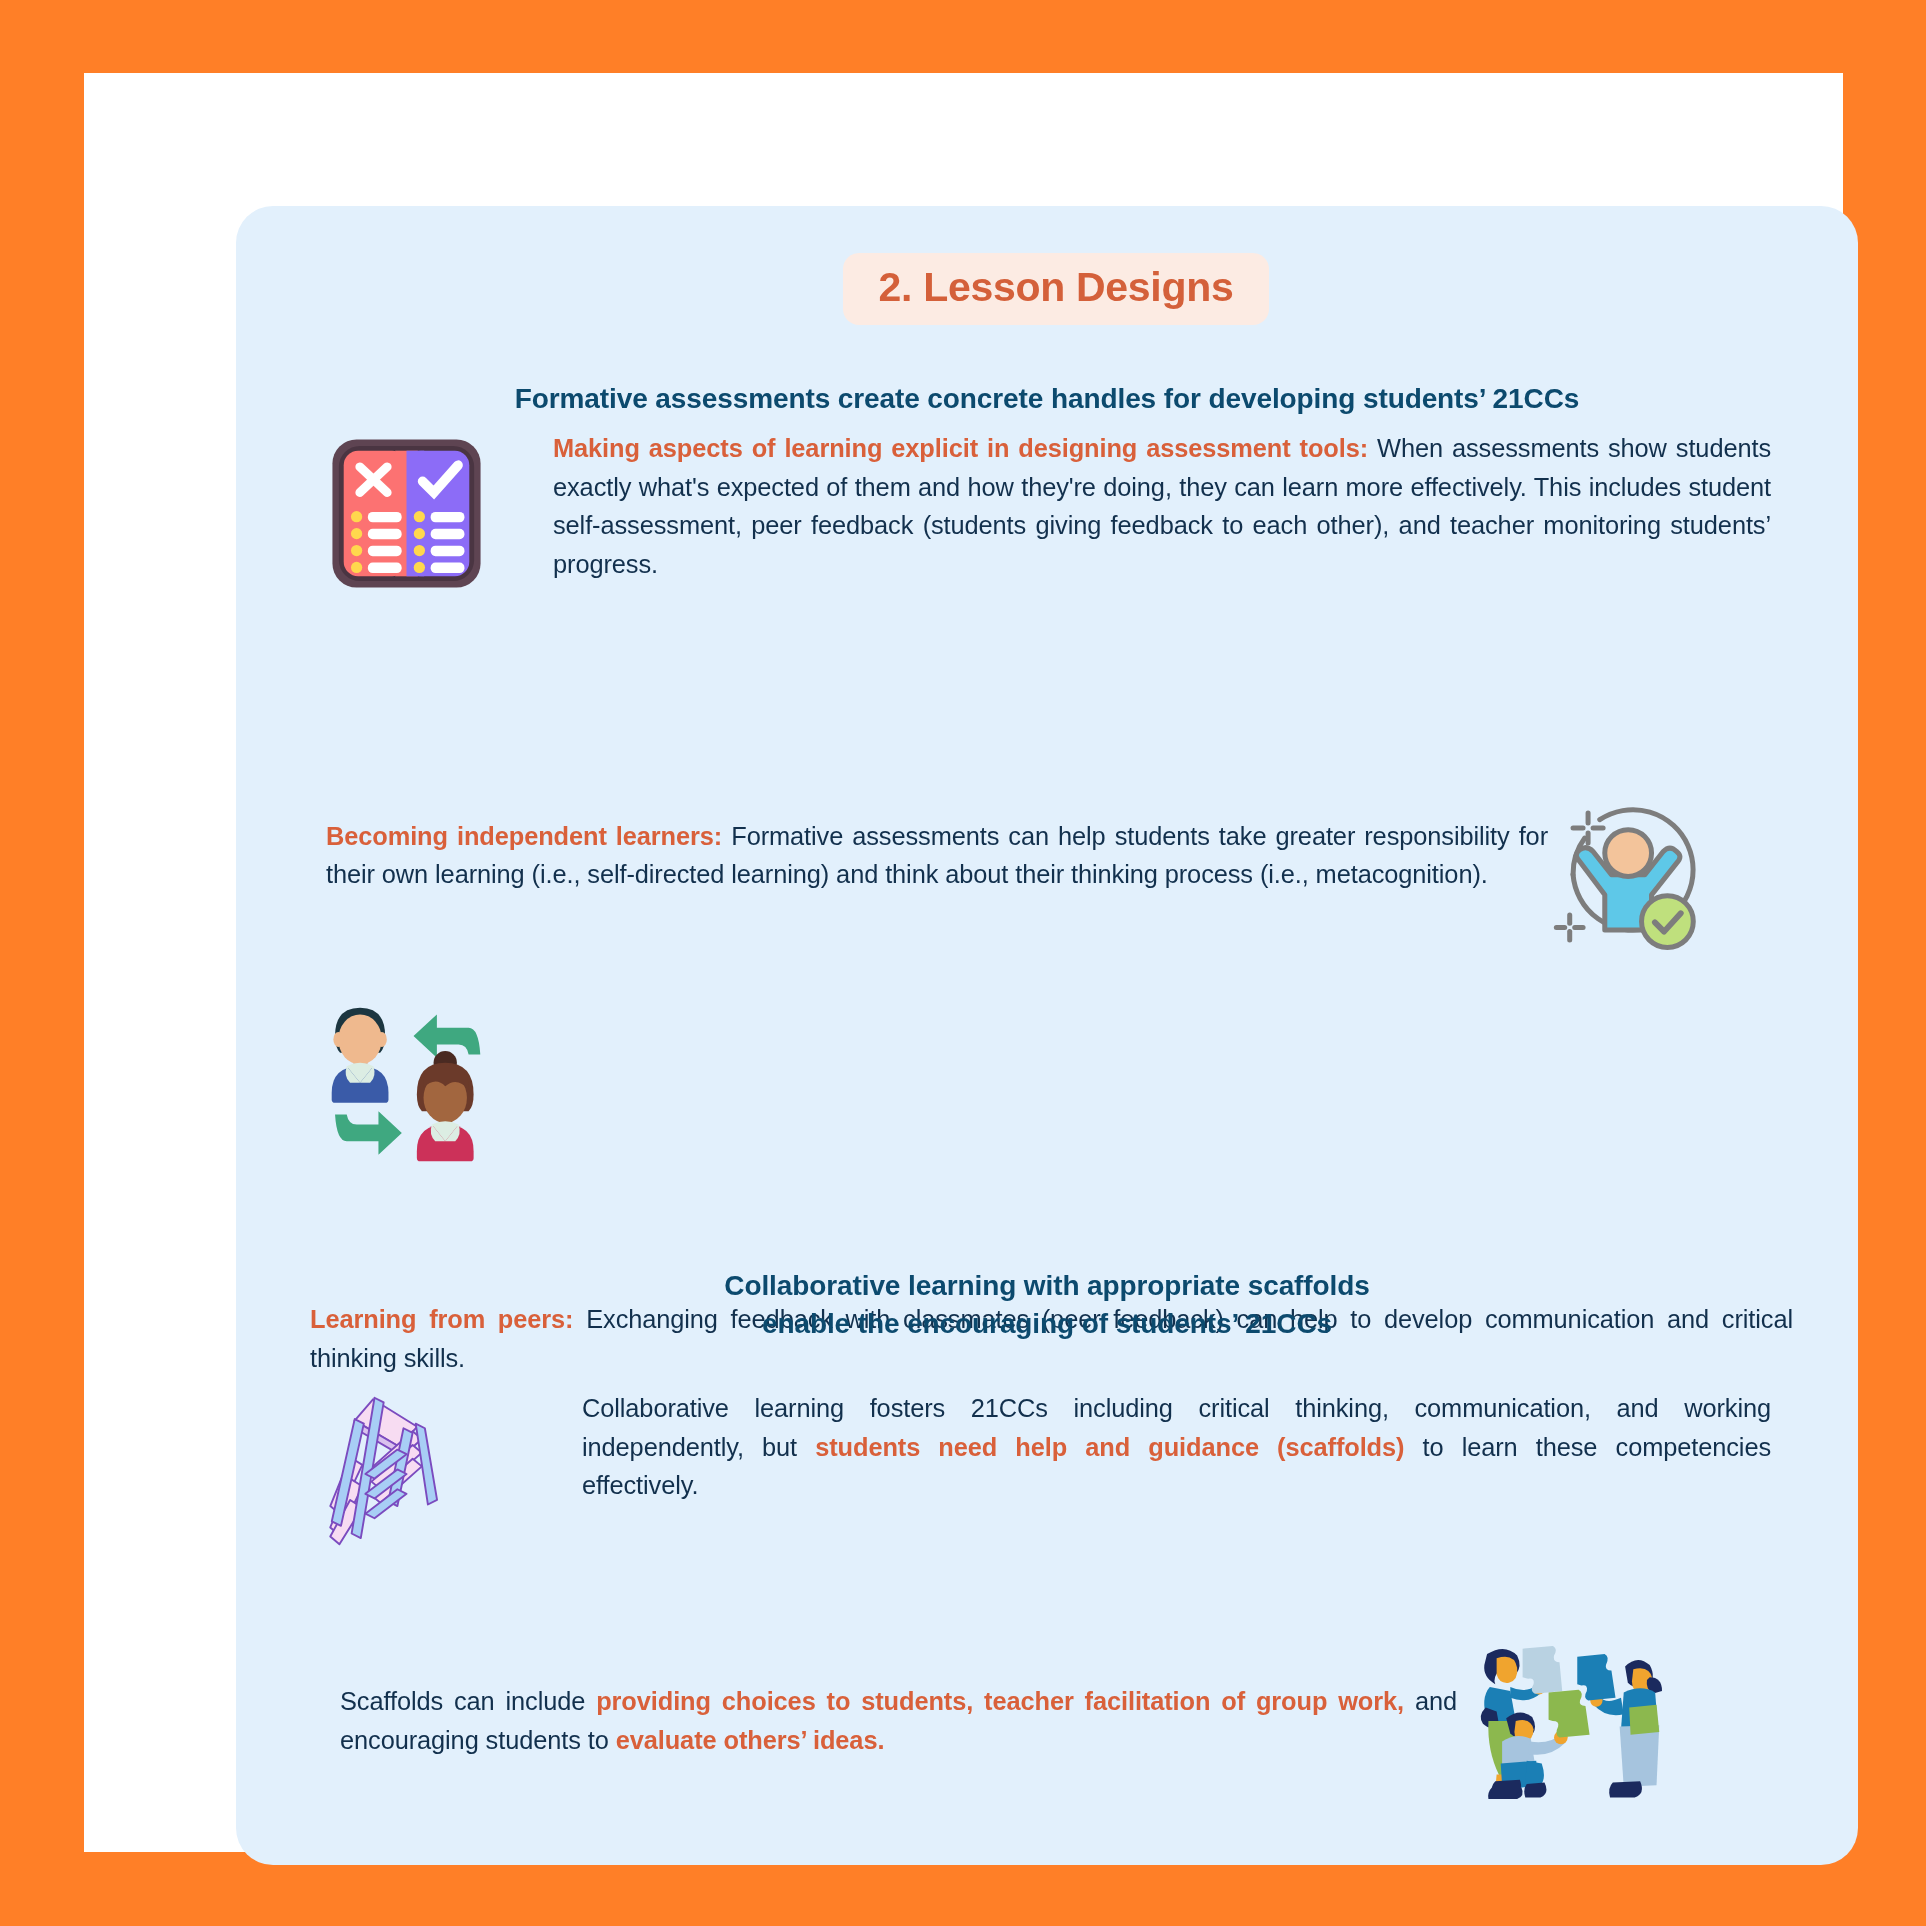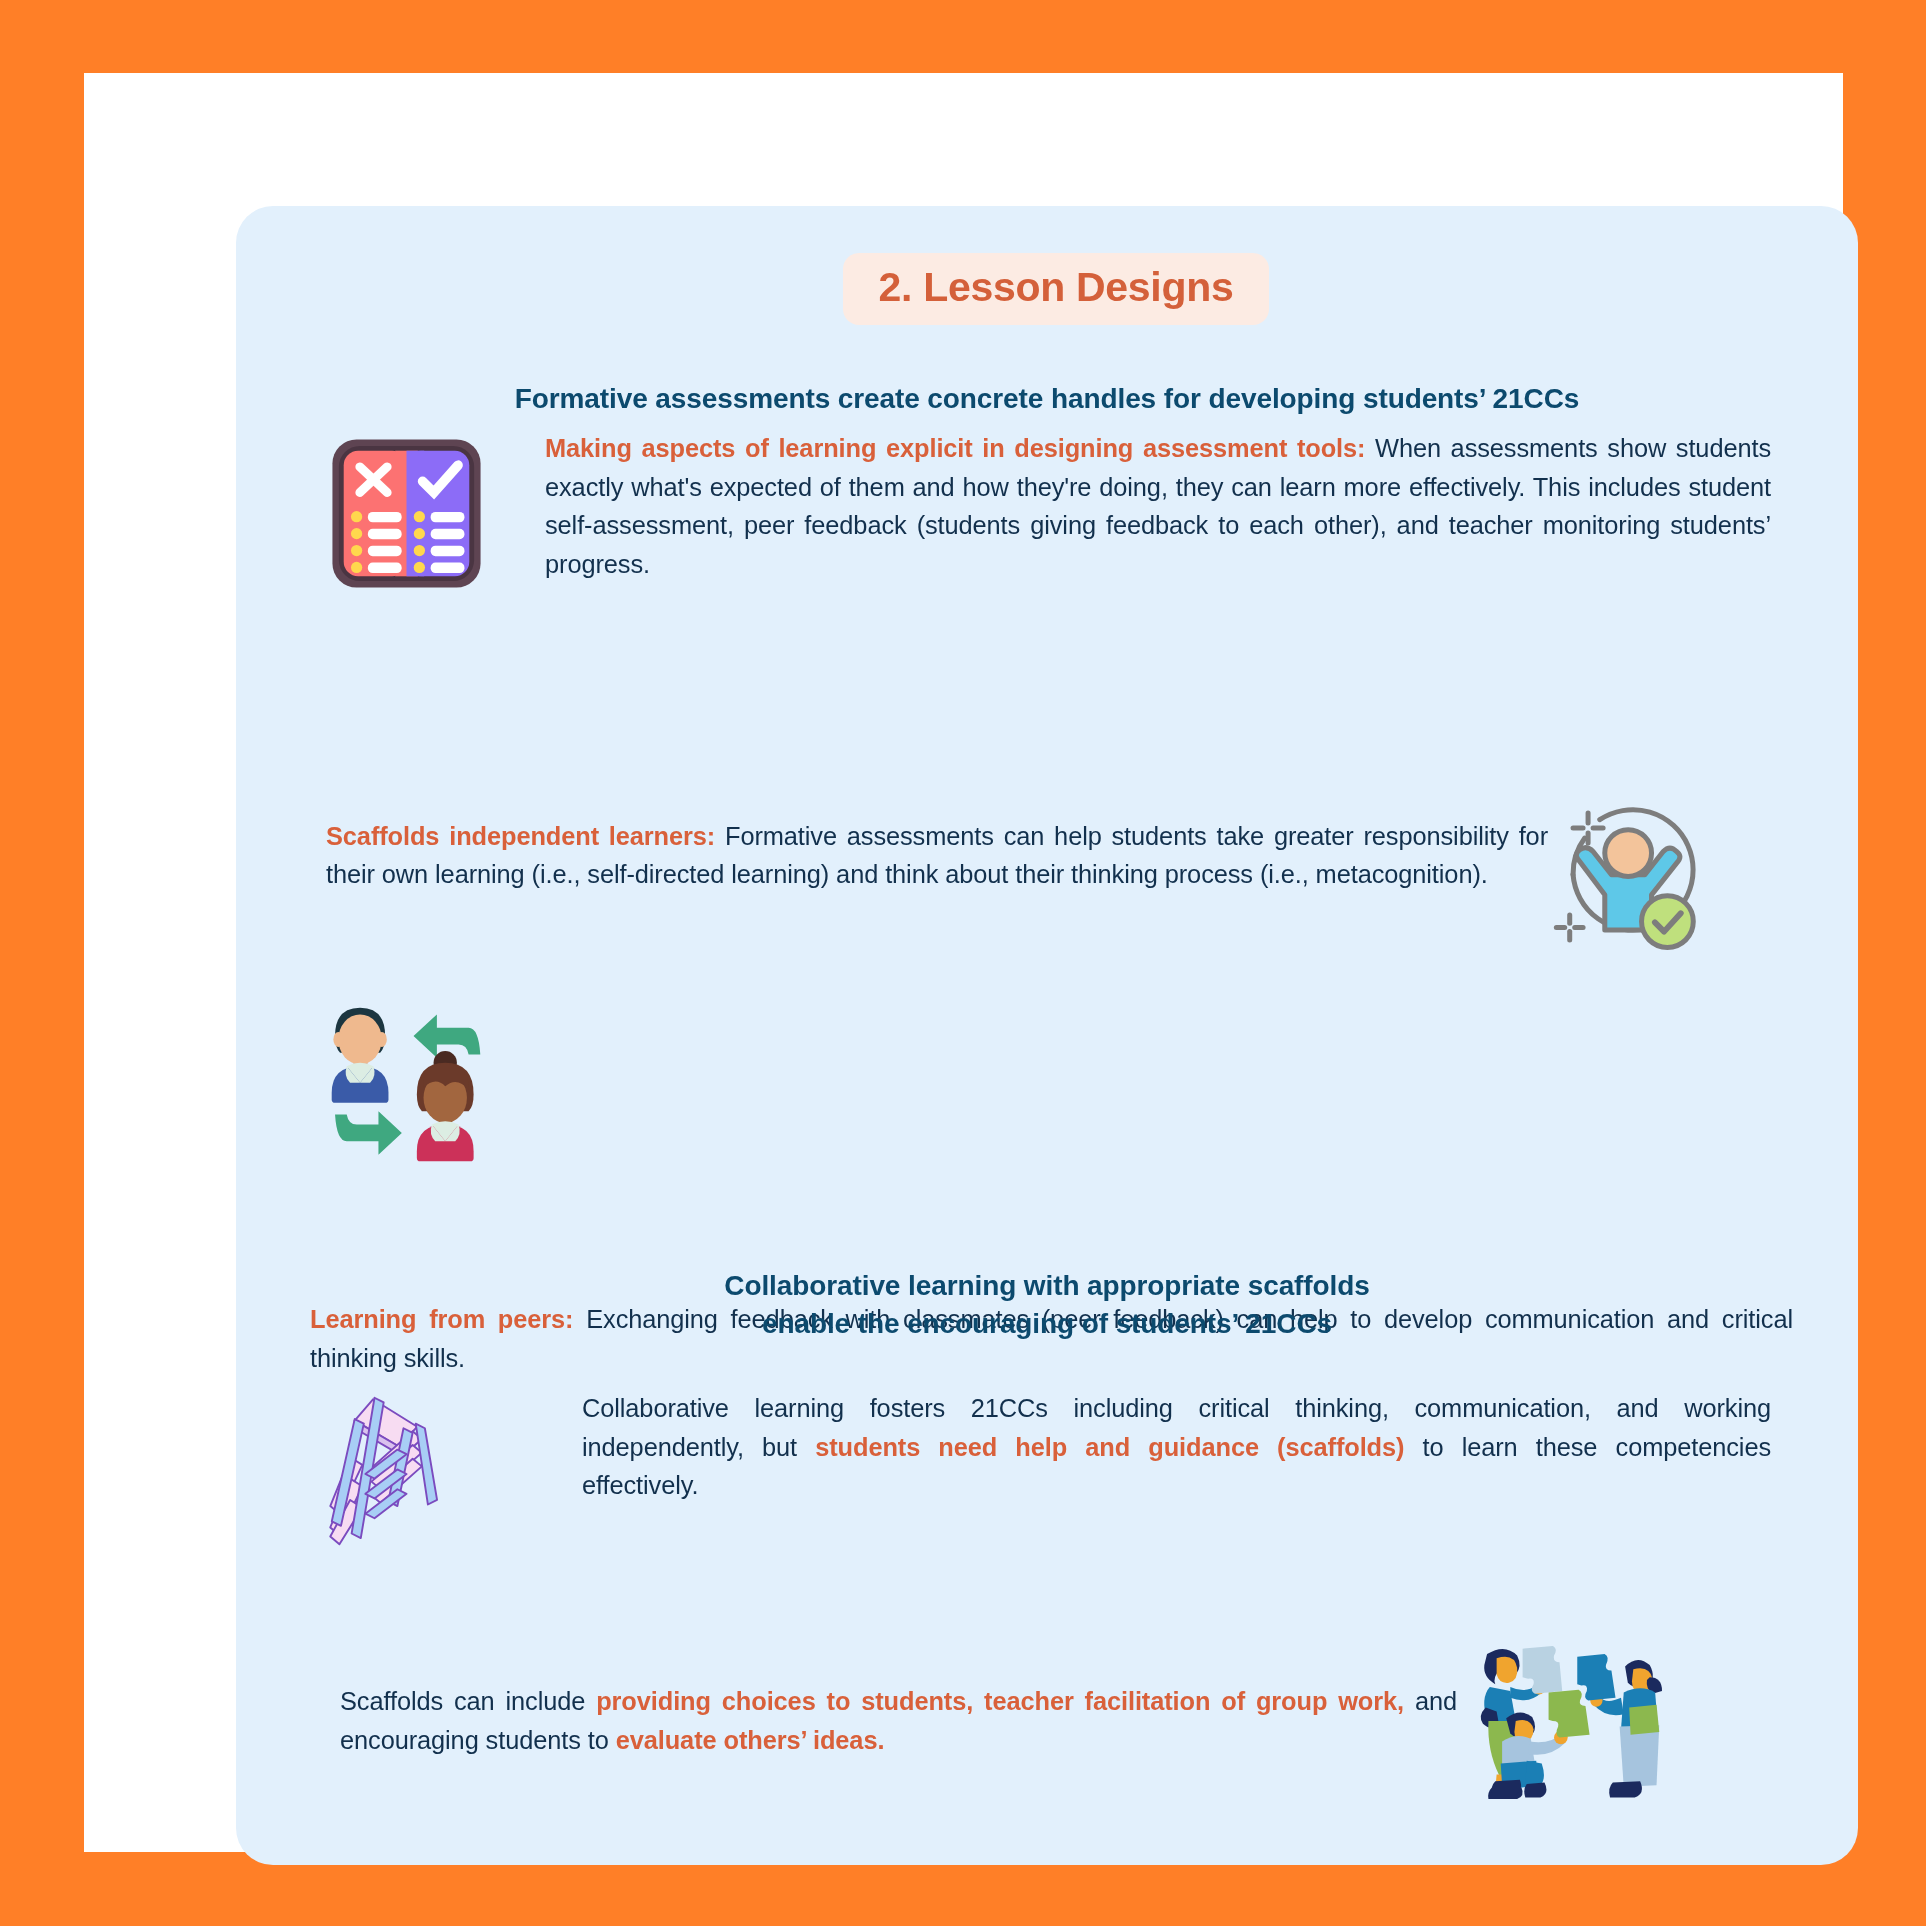--- a/index.html
+++ b/index.html
@@ -84,21 +84,21 @@
     line-height: 1.52;
     text-align: justify;
     letter-spacing: -0.1px;
   }
   .accent { color: #D9603A; font-weight: bold; }
 
   
   .block { position: absolute; }
 
   
-  #block-1 { left: 90px; top: 223px; width: 1445px; display: flex; gap: 8px; }
+  #block-1 { left: 90px; top: 223px; width: 1445px; display: flex; gap: 16px; }
   #block-1 .icon-col { width: 211px; flex: 0 0 211px; padding-top: 3.7px; }
   #block-1 .text-col { flex: 1; }
 
   
   #block-2 { left: 90px; top: 592px; width: 1452px; display: flex; }
   #block-2 .text-col { width: 1222px; flex: 0 0 1222px; padding-top: 18.6px; }
   #block-2 .icon-col { flex: 1; padding-top: 0px; }
 
   
   #block-3 { left: 74px; top: 779px; width: 1483px; display: flex; flex-direction: column; }
@@ -166,21 +166,21 @@
             </g>
           </svg>
         </div>
         <div class="text-col body-text">
           <span class="accent">Making aspects of learning explicit in designing assessment tools:</span><span> When assessments show students exactly what's expected of them and how they're doing, they can learn more effectively. This includes student self-assessment, peer feedback (students giving feedback to each other), and teacher monitoring students’ progress.</span>
         </div>
       </div>
 
       <div class="block" id="block-2">
         <div class="text-col body-text">
-          <span class="accent">Scaffolds independent learners:</span><span> Formative assessments can help students take greater responsibility for their own learning (i.e., self-directed learning) and think about their thinking process (i.e., metacognition).</span>
+          <span class="accent">Becoming independent learners:</span><span> Formative assessments can help students take greater responsibility for their own learning (i.e., self-directed learning) and think about their thinking process (i.e., metacognition).</span>
         </div>
         <div class="icon-col">
           <svg width="167" height="167" viewBox="0 0 200 200">
             <path d="M62 26 A72 72 0 1 1 30 92" fill="none" stroke="#7D7D7D" stroke-width="6" stroke-linecap="round"></path>
             <path d="M30 92 A72 72 0 0 1 44 48" fill="none" stroke="#7D7D7D" stroke-width="6" stroke-linecap="round"></path>
             <g stroke="#7D7D7D" stroke-width="6" stroke-linecap="round">
               <line x1="48" y1="18" x2="48" y2="30"></line>
               <line x1="48" y1="42" x2="48" y2="54"></line>
               <line x1="30" y1="36" x2="42" y2="36"></line>
               <line x1="54" y1="36" x2="66" y2="36"></line>

